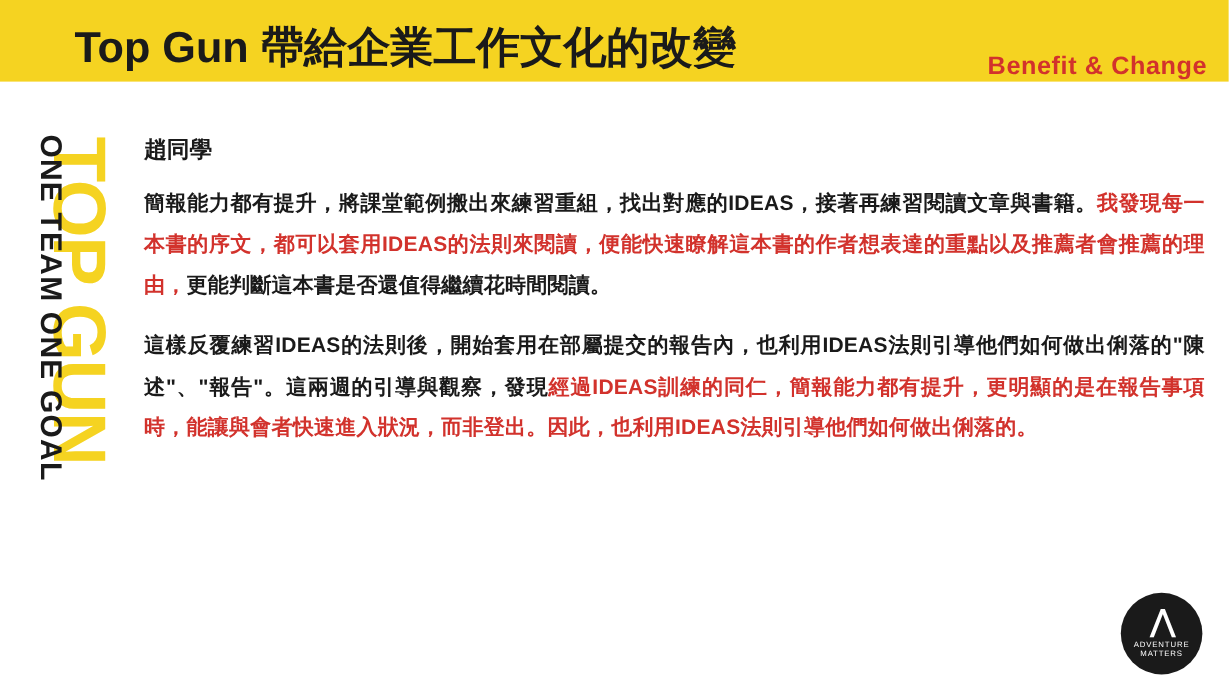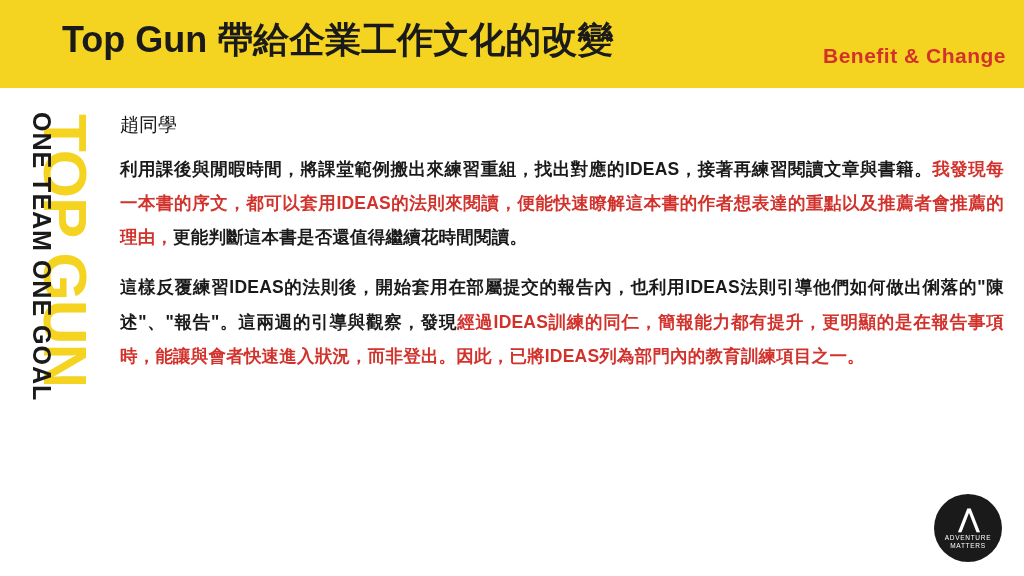--- a/index.html
+++ b/index.html
@@ -20,21 +20,21 @@
     background: #ffffff;
     overflow: hidden;
   }
 
   
   .header {
     position: absolute;
     left: 0;
     top: 0;
     width: 1024px;
-    height: 88px;
+    height: 68px;
     background: #f5d321;
   }
   .header-title {
     position: absolute;
     left: 62px;
     top: 16px;
     font-size: 36px;
     font-weight: bold;
     color: #1a1a1a;
     letter-spacing: 0px;
@@ -87,21 +87,21 @@
   
   .content {
     position: absolute;
     left: 112px;
     top: 100px;
     width: 892px;
     height: 400px;
   }
   .name {
     font-size: 19px;
-    font-weight: normal;
+    font-weight: bold;
     color: #1a1a1a;
     margin: 12px 0 14px 8px;
   }
   .para {
     font-size: 17.5px;
     font-weight: bold;
     color: #1a1a1a;
     line-height: 1.95;
     margin: 0 0 16px 8px;
     text-align: justify;
@@ -155,23 +155,23 @@
   </div>
 
   <div class="left-band">
     <div class="vert-text vert-topgun">TOP GUN</div>
     <div class="vert-text vert-oneteam">ONE TEAM ONE GOAL</div>
   </div>
 
   <div class="content">
     <div class="name">趙同學</div>
 
-    <p class="para"><span>利用課後與閒暇時間，將課堂範例搬出來練習重組，找出對應的IDEAS，接著再練習閱讀文章與書籍。</span><span class="hl">我發現每一本書的序文，都可以套用IDEAS的法則來閱讀，便能快速瞭解這本書的作者想表達的重點以及推薦者會推薦的理由，</span><span>更能判斷這本書是否還值得繼續花時間閱讀。</span></p>
+    <p class="para"><span>簡報能力都有提升，將課堂範例搬出來練習重組，找出對應的IDEAS，接著再練習閱讀文章與書籍。</span><span class="hl">我發現每一本書的序文，都可以套用IDEAS的法則來閱讀，便能快速瞭解這本書的作者想表達的重點以及推薦者會推薦的理由，</span><span>更能判斷這本書是否還值得繼續花時間閱讀。</span></p>
 
-    <p class="para"><span>這樣反覆練習IDEAS的法則後，開始套用在部屬提交的報告內，也利用IDEAS法則引導他們如何做出俐落的"陳述"、"報告"。這兩週的引導與觀察，發現</span><span class="hl">經過IDEAS訓練的同仁，簡報能力都有提升，更明顯的是在報告事項時，能讓與會者快速進入狀況，而非登出。因此，已將IDEAS列為部門內的教育訓練項目之一。</span></p>
+    <p class="para"><span>這樣反覆練習IDEAS的法則後，開始套用在部屬提交的報告內，也利用IDEAS法則引導他們如何做出俐落的"陳述"、"報告"。這兩週的引導與觀察，發現</span><span class="hl">經過IDEAS訓練的同仁，簡報能力都有提升，更明顯的是在報告事項時，能讓與會者快速進入狀況，而非登出。因此，也利用IDEAS法則引導他們如何做出俐落的。</span></p>
   </div>
 
   <div class="logo">
     <div class="logo-mark">⋀</div>
     <div class="logo-l1">ADVENTURE</div>
     <div class="logo-l2">MATTERS</div>
   </div>
 
 </div>
 

